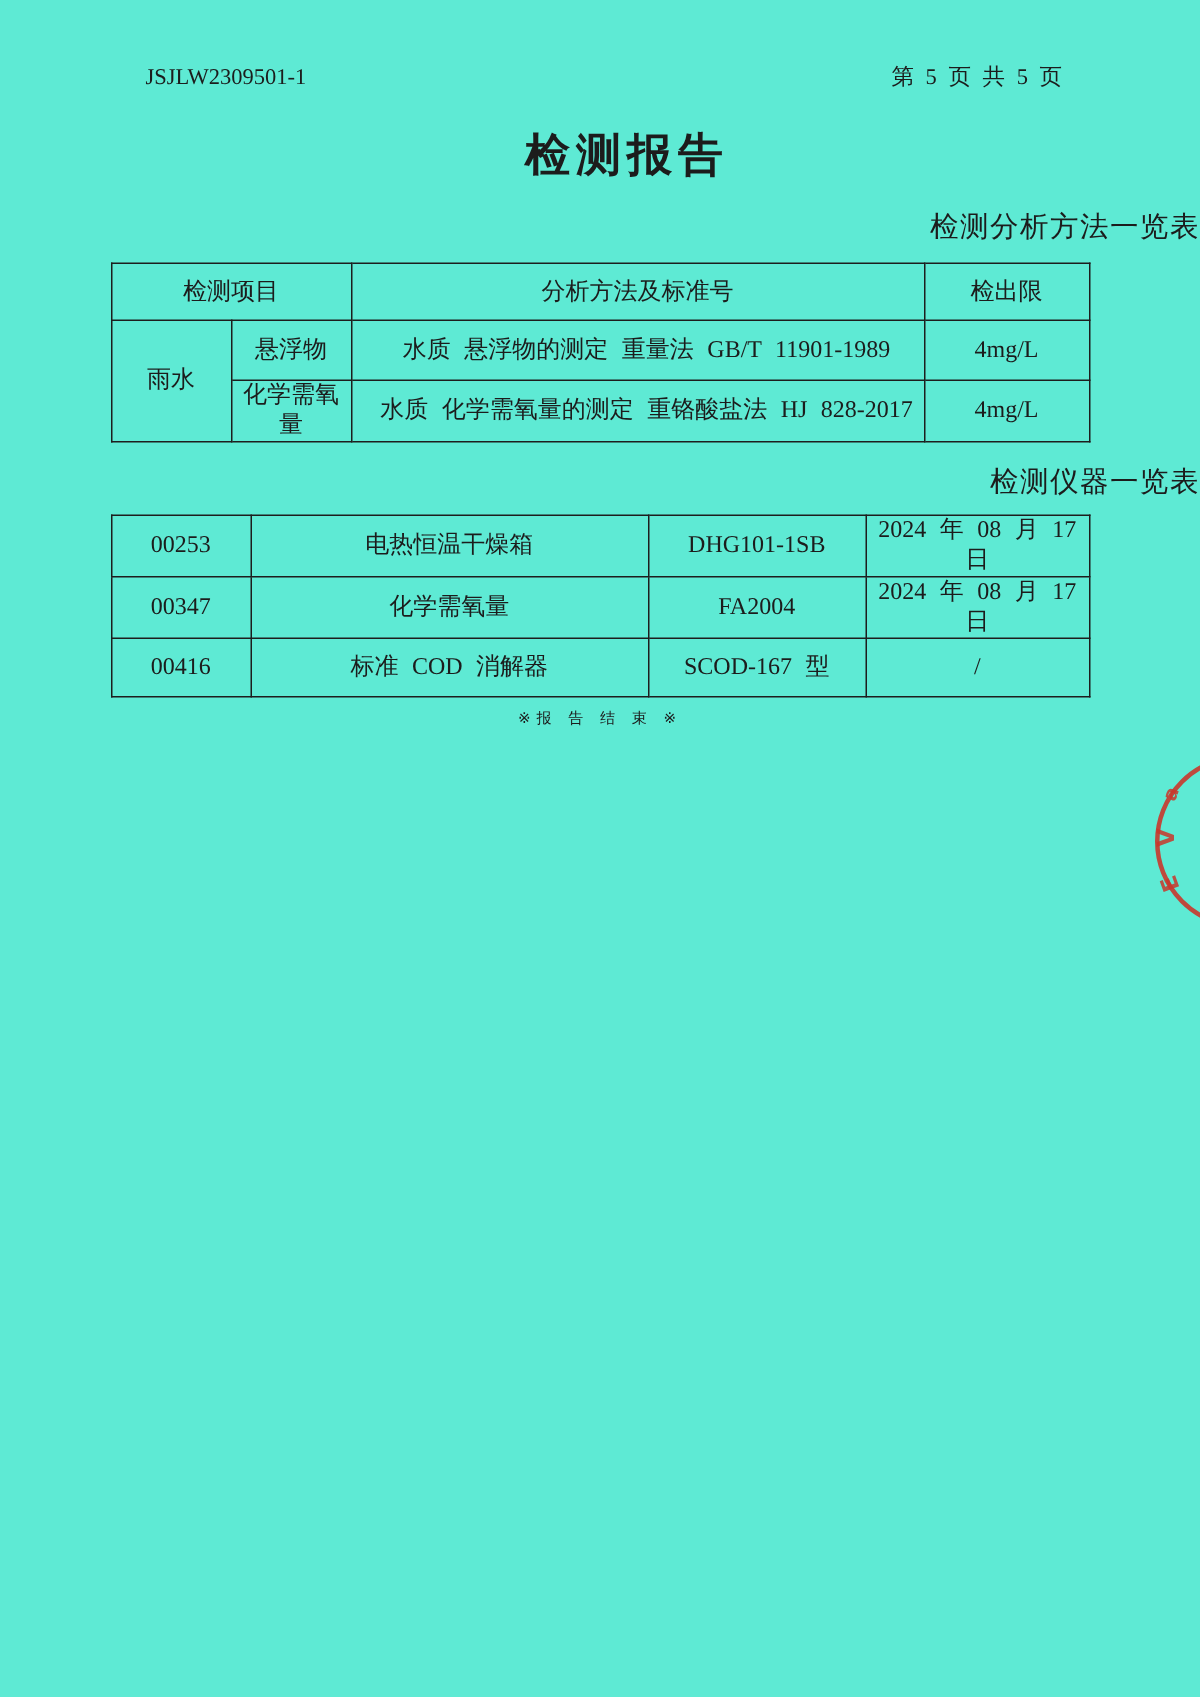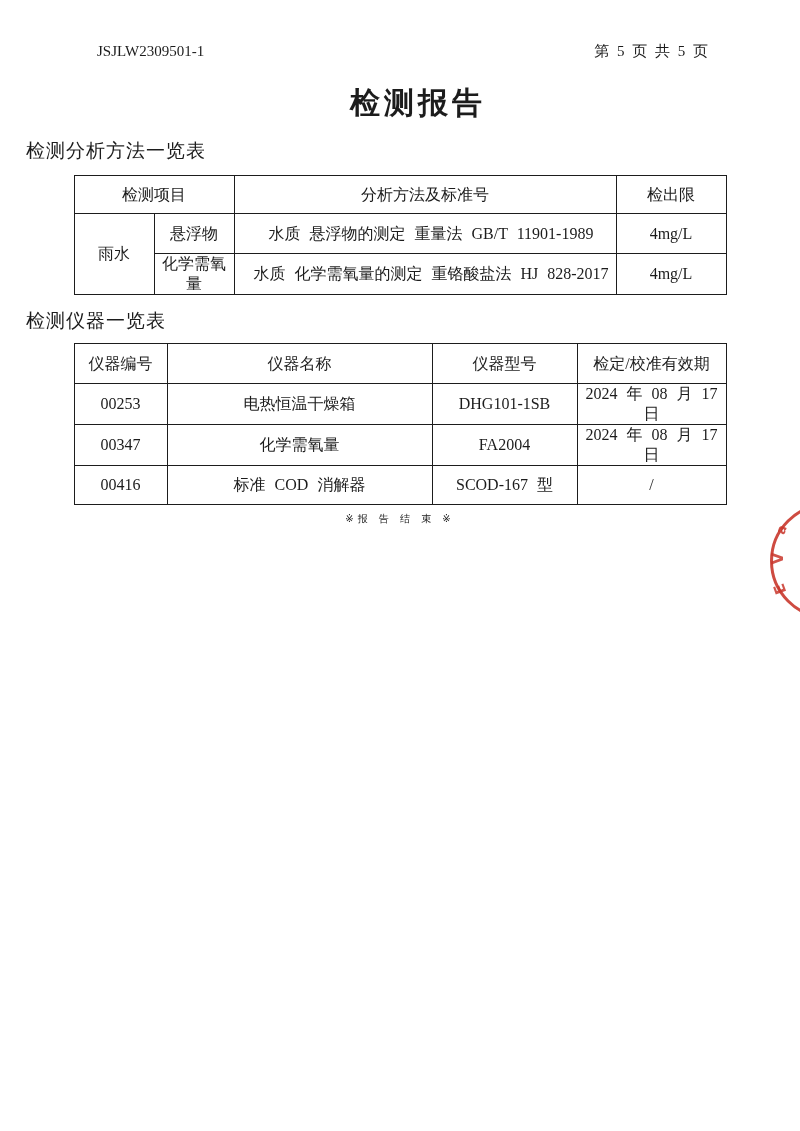--- a/index.html
+++ b/index.html
@@ -2,21 +2,21 @@
 <html><head>
 <meta charset="utf-8">
 <style>
   * { margin: 0; padding: 0; box-sizing: border-box; }
   html, body { background: #888; }
   .page {
     position: relative;
     width: 800px;
     height: 1131px;
     margin: 0 auto;
-    background: #ffffff;
+    background: #5eead4;
     overflow: hidden;
     color: #1c1c1c;
     font-family: "Liberation Serif", "DejaVu Serif", serif;
   }
   
   .doc-header {
     display: flex;
     justify-content: space-between;
     align-items: baseline;
     padding: 42px 90px 0 97px;
@@ -28,24 +28,23 @@
   .report-title {
     margin-top: 22px;
     text-align: center;
     font-family: "DejaVu Sans", "Liberation Sans", sans-serif;
     font-weight: bold;
     font-size: 30px;
     letter-spacing: 4px;
     padding-left: 36px;
   }
   .table-caption {
-    text-align: left;
+    text-align: right;
     font-size: 19px;
     letter-spacing: 1px;
-    margin-left: 26px;
   }
   .caption-methods { margin-top: 14px; }
   .caption-instruments { margin-top: 13px; }
 
   
   table {
     border-collapse: collapse;
     table-layout: fixed;
     margin: 0 auto;
     width: 652px;
@@ -145,26 +144,20 @@
   <div class="table-caption caption-instruments">检测仪器一览表</div>
 
   <table class="instrument-table">
     <colgroup>
       <col style="width:93px">
         <col style="width:265px">
         <col style="width:145px">
         <col style="width:149px">
     </colgroup>
     <tbody>
-      <tr class="hdr">
-        <th>仪器编号</th>
-        <th>仪器名称</th>
-        <th>仪器型号</th>
-        <th>检定/校准有效期</th>
-      </tr>
       <tr class="row">
         <td>00253</td>
         <td>电热恒温干燥箱</td>
         <td>DHG101-1SB</td>
         <td>2024 年 08 月 17 日</td>
       </tr>
       <tr class="row">
         <td>00347</td>
         <td>化学需氧量</td>
         <td>FA2004</td>

